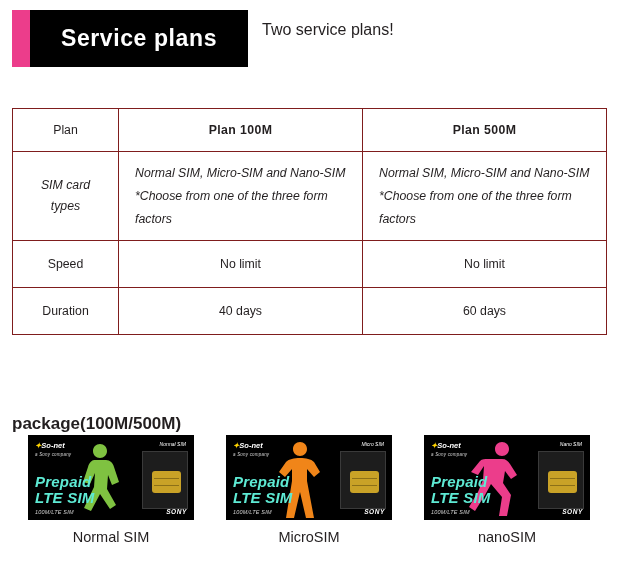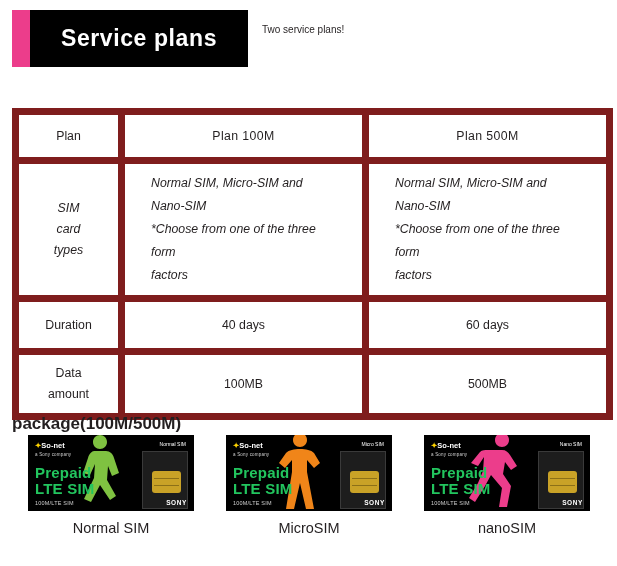--- a/index.html
+++ b/index.html
@@ -49,51 +49,51 @@
   .title-text {
     font-size: 23px;
     font-weight: bold;
     letter-spacing: 0.6px;
   }
   .header-notes {
     margin-left: 14px;
     padding-top: 7px;
   }
   .header-notes div {
-    font-size: 10px;
+    font-size: 16px;
     line-height: 25px;
     color: #231f20;
   }
 
   
   .plan-table {
     position: absolute;
     left: 12px;
     top: 108px;
     width: 595px;
     border-collapse: collapse;
     table-layout: fixed;
   }
   .plan-table td {
-    border: 7px solid #7f1d1d;
+    border: 1px solid #7f1d1d;
     vertical-align: middle;
-    padding: 8px 26px;
+    padding: 8px 16px;
     font-size: 12.3px;
     color: #231f20;
   }
   .col-label { width: 106px; }
   .col-plan  { width: 244px; }
 
   .cell-label {
     text-align: center;
     line-height: 21px;
   }
   .cell-head {
     text-align: center;
-    font-weight: normal;
+    font-weight: bold;
     font-size: 13.5px;
     letter-spacing: 0.4px;
   }
   .cell-center {
     text-align: center;
   }
   .cell-left {
     text-align: left;
     line-height: 23px;
     padding-left: 12px;
@@ -121,23 +121,24 @@
   }
   .card-wrap {
     width: 198px;
     display: flex;
     flex-direction: column;
     align-items: center;
   }
   .card {
     position: relative;
     width: 166px;
-    height: 76px;
+    height: 85px;
     background: #000000;
     overflow: hidden;
+    font-style: italic;
   }
   .card .sonet {
     position: absolute;
     left: 7px;
     top: 6px;
     font-size: 7.5px;
     font-weight: bold;
     color: #ffffff;
     line-height: 9px;
   }
@@ -148,21 +149,21 @@
     display: block;
     font-size: 4.5px;
     font-weight: normal;
     color: #cfcfcf;
     letter-spacing: 0.2px;
   }
   .card .prepaid {
     position: absolute;
     left: 7px;
     bottom: 14px;
-    color: #22c55e;
+    color: #5eead4;
     font-size: 15px;
     font-weight: bold;
     line-height: 16px;
     letter-spacing: 0.2px;
   }
   .card .amount {
     position: absolute;
     left: 7px;
     bottom: 5px;
     color: #cfcfcf;
@@ -265,29 +266,29 @@
           <div>Normal SIM, Micro-SIM and Nano-SIM</div>
           <div>*Choose from one of the three form</div>
           <div>factors</div>
         </td>
         <td class="cell-left">
           <div>Normal SIM, Micro-SIM and Nano-SIM</div>
           <div>*Choose from one of the three form</div>
           <div>factors</div>
         </td>
       </tr>
+      <tr class="row-speed">
+        <td class="cell-label">Speed</td>
+        <td class="cell-center">No limit</td>
+        <td class="cell-center">No limit</td>
+      </tr>
       <tr class="row-duration">
         <td class="cell-label">Duration</td>
         <td class="cell-center">40 days</td>
         <td class="cell-center">60 days</td>
-      </tr>
-      <tr class="row-data">
-        <td class="cell-label">Data amount</td>
-        <td class="cell-center">100MB</td>
-        <td class="cell-center">500MB</td>
       </tr>
     </tbody>
   </table>
 
   <div class="package-label">package(100M/500M)</div>
 
   <div class="cards">
 
     <div class="card-wrap">
       <div class="card">

